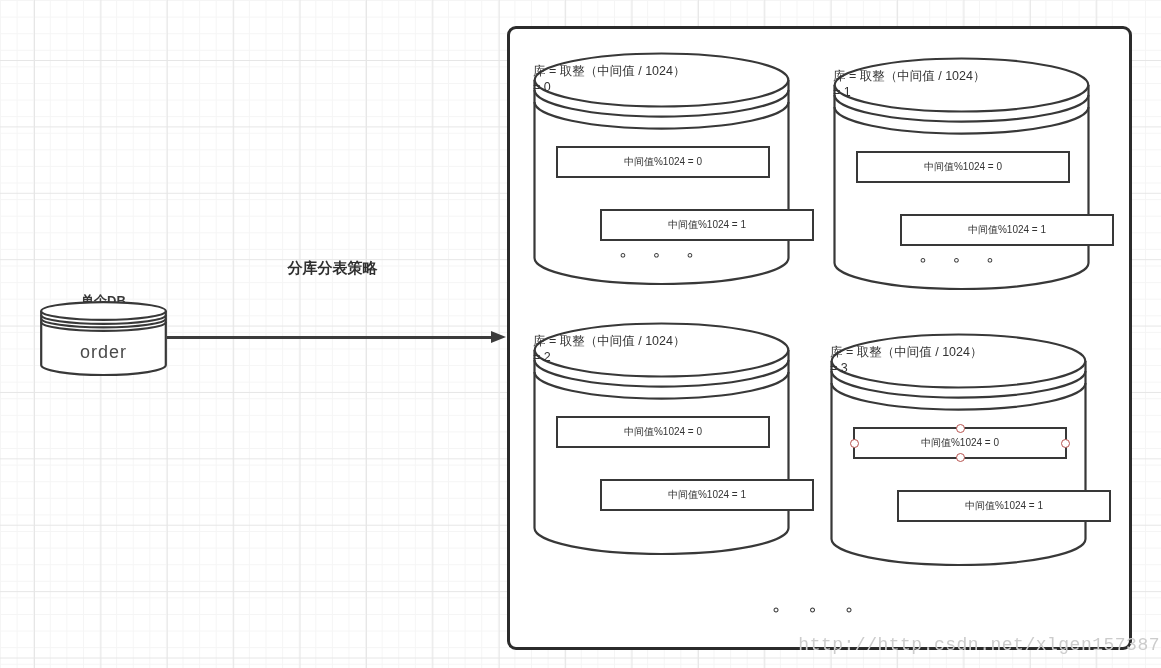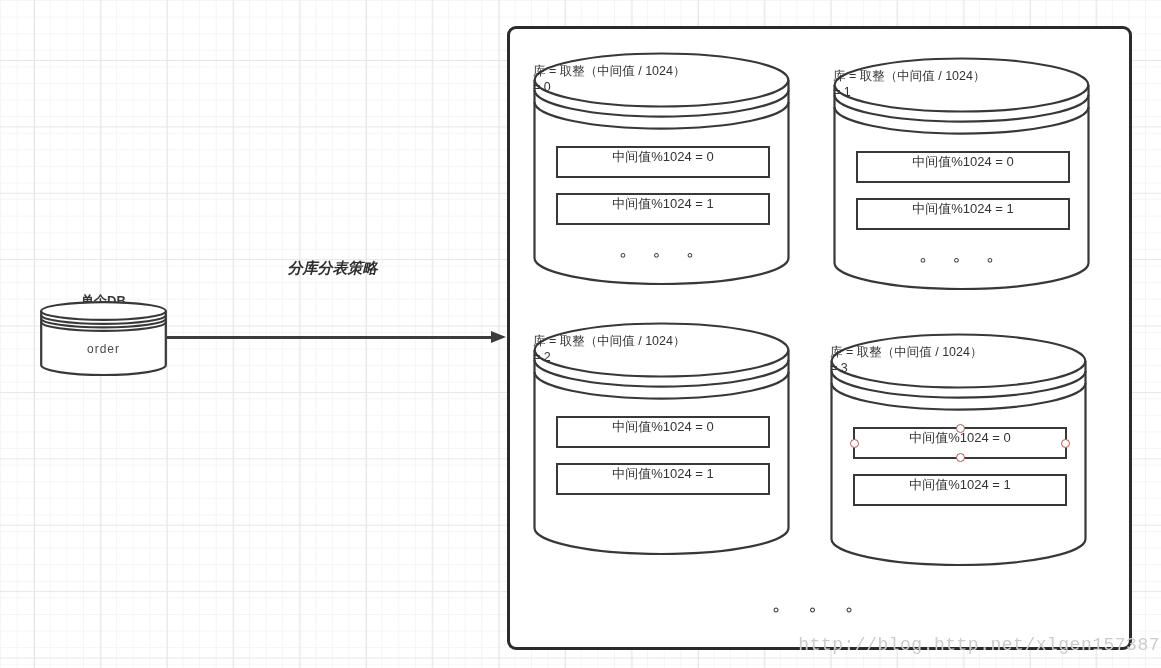--- a/index.html
+++ b/index.html
@@ -22,26 +22,26 @@
   }
   .abs{position:absolute;}
   
   .src-label{
     left:40px;top:247px;width:127px;
     text-align:center;font-weight:bold;font-size:13px;color:#383838;margin-top:45px;
   }
   .src-cyl{left:40px;top:301px;width:127px;height:76px;}
   .src-name{
     left:40px;top:342px;width:127px;text-align:center;
-    font-size:12px;color:#4a4a4a;letter-spacing:1px;
+    font-size:18px;color:#4a4a4a;letter-spacing:1px;
   }
   
   .strategy{
     left:155px;top:258px;width:355px;text-align:center;
-    font-weight:bold;color:#2f2f2f;font-style:italic;
+    font-weight:bold;color:#2f2f2f;
   }
   .strategy .t1{font-size:15px;line-height:19px;}
   .strategy .t2{font-size:15.5px;line-height:20px;}
   
   .arrow-line{left:167px;top:336px;width:326px;height:2.5px;background:#3c3c3c;}
   .arrow-head{
     left:491px;top:331px;width:0;height:0;
     border-left:15px solid #3c3c3c;
     border-top:6.5px solid transparent;
     border-bottom:6.5px solid transparent;
@@ -57,25 +57,25 @@
   .shard{position:absolute;width:257px;height:233px;}
   .shard svg{position:absolute;left:0;top:0;width:257px;height:233px;}
   .s{stroke:#383838;stroke-width:2.2;}
   .shard-header{
     position:absolute;left:0;top:11px;width:100%;
     text-align:left;font-size:12.5px;line-height:16px;color:#333333;
   }
   .table-box{
     position:absolute;left:23px;width:214px;height:32px;
     box-sizing:border-box;border:2px solid #383838;background:#fff;
-    display:flex;justify-content:center;
-    font-size:13px;color:#333333;
+    display:flex;align-items:center;justify-content:center;
+    font-size:10px;color:#333333;
   }
   .tb1{top:94px;}
-  .tb2{top:141px;}
+  .tb2{top:157px;margin-left:44px;}
   .shard-more{
     position:absolute;left:0;top:194px;width:100%;text-align:center;
     font-size:15px;letter-spacing:10px;color:#3a3a3a;
   }
   .cluster-more{
     left:743px;top:600px;width:150px;text-align:center;
     font-size:16px;letter-spacing:11px;color:#3a3a3a;
   }
   
   .handle{
@@ -196,15 +196,15 @@
       <span class="handle h-left"></span>
       <span class="handle h-right"></span>
     </div>
     <div class="table-box tb2">
       <span>中间值%1024 = 1</span>
     </div>
   </div>
 
   <div class="abs cluster-more">∘ ∘ ∘</div>
 
-  <div class="abs watermark">http://blog.http.net/xlgen157387</div>
+  <div class="abs watermark">http://http.csdn.net/xlgen157387</div>
 
 </div>
 
 </body></html>

